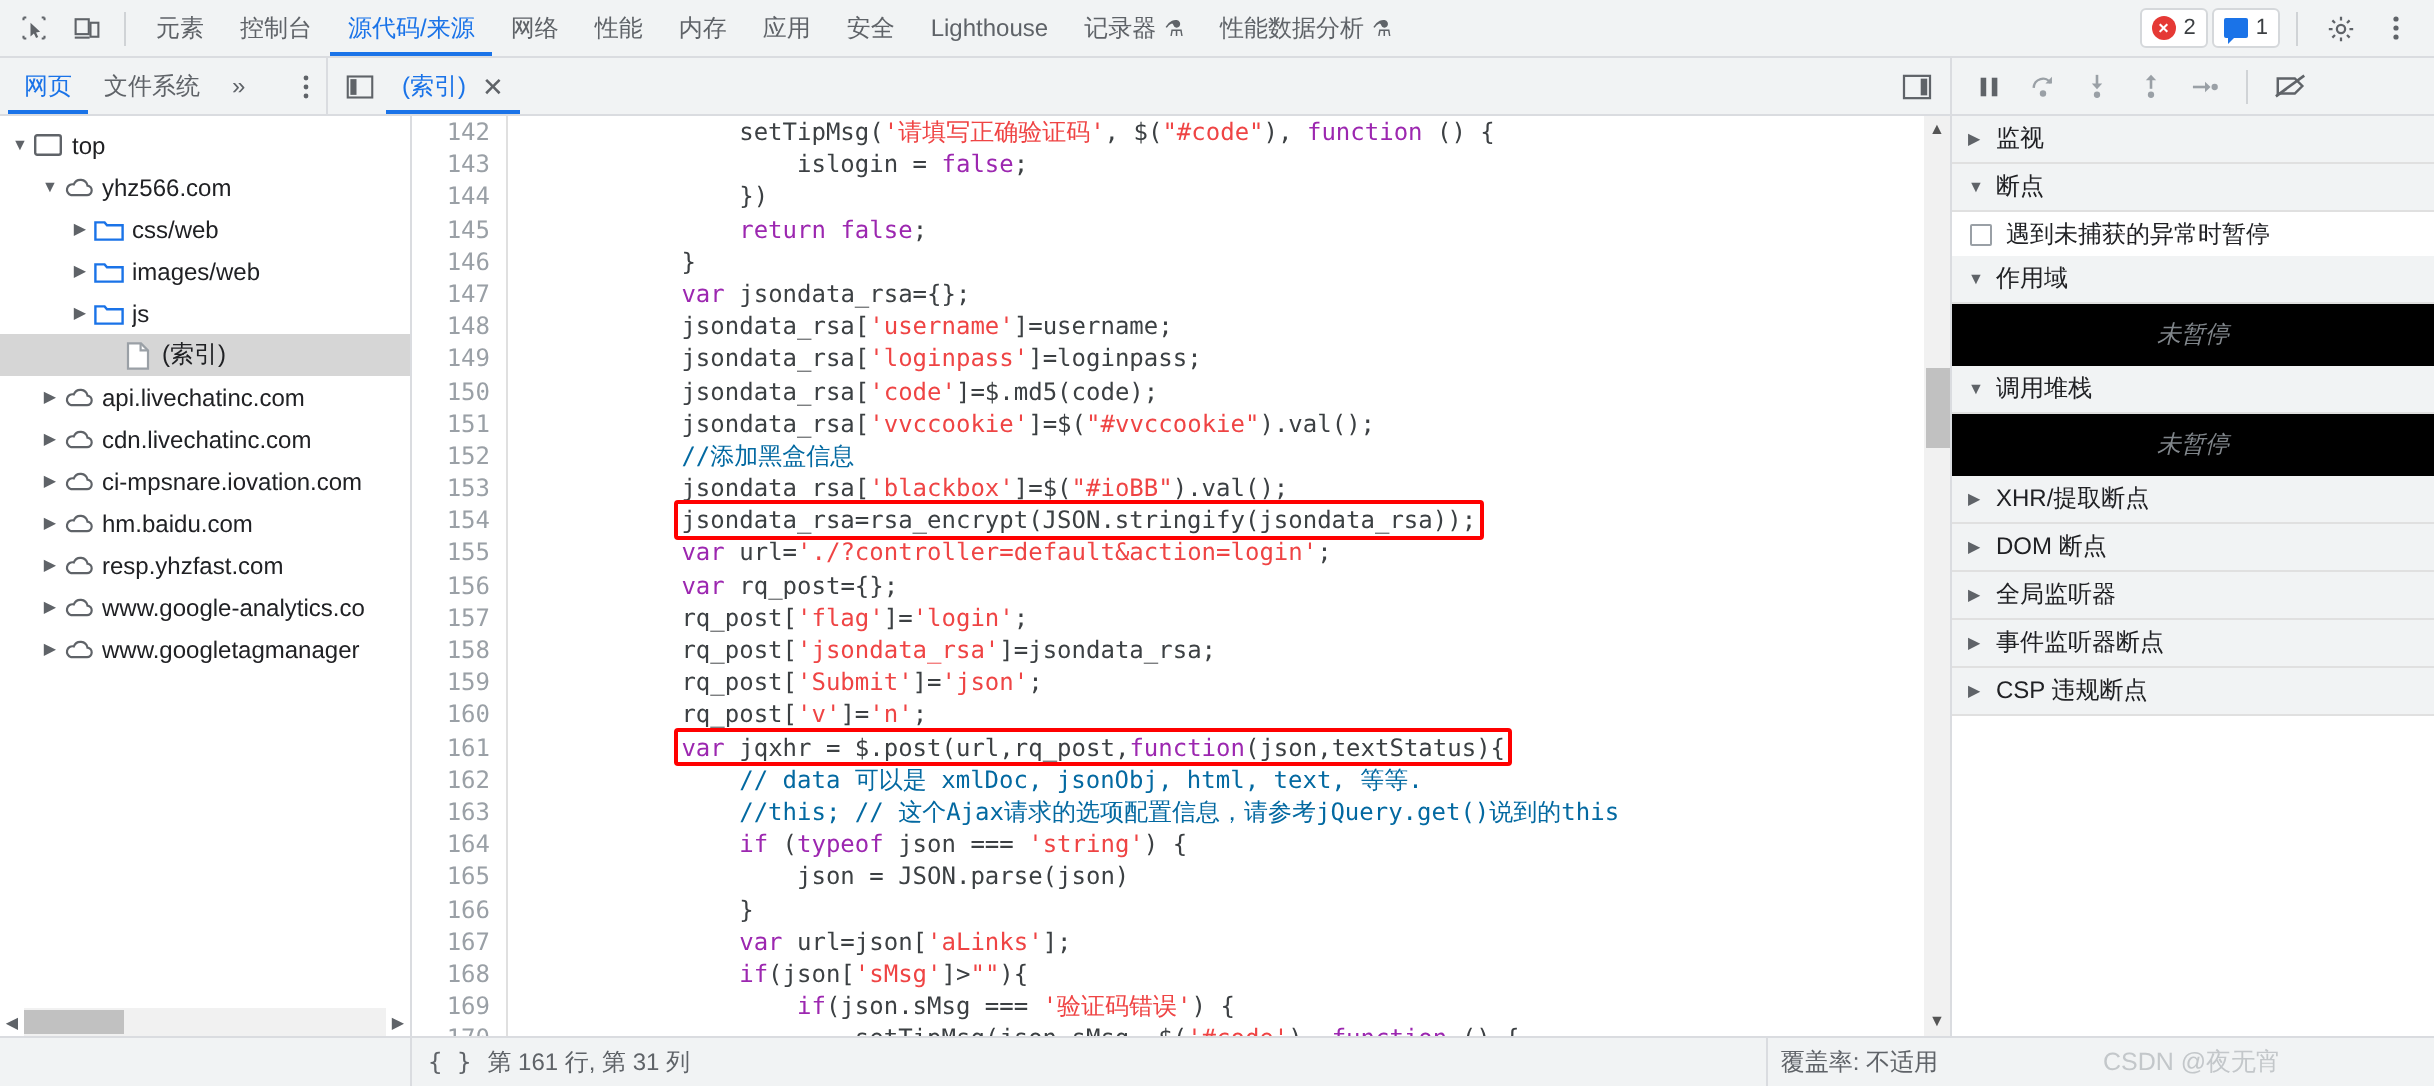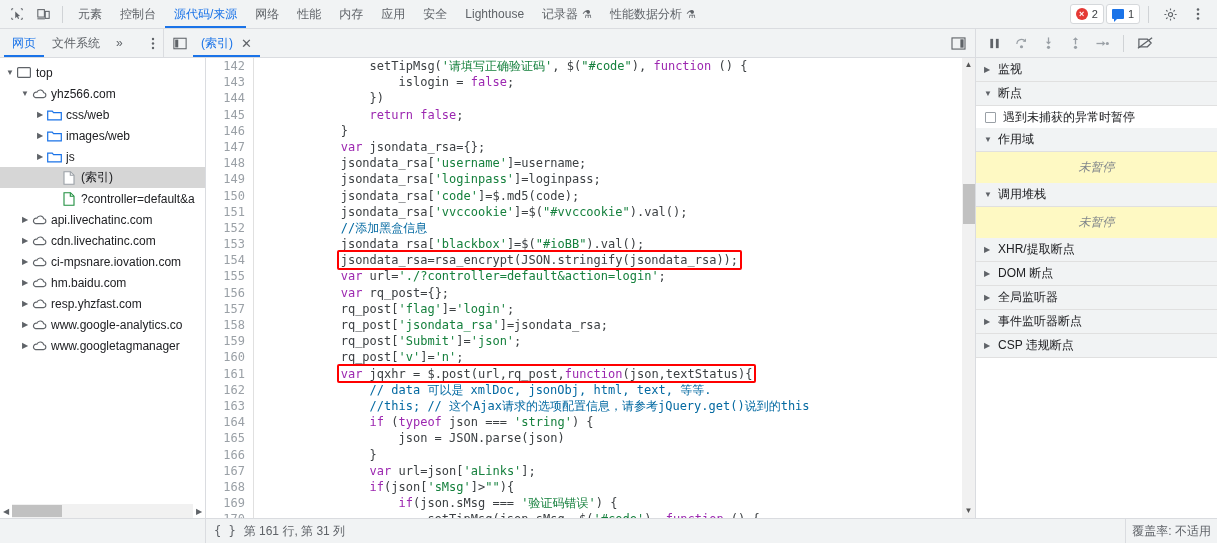--- a/index.html
+++ b/index.html
@@ -129,21 +129,21 @@
     color:#9aa0a6; font-family:"DejaVu Sans Mono", monospace; font-size:12px;
     background:#fff; border-right:1px solid #e0e0e0;
   }
   .code-lines {
     flex:1; position:relative; font-family:"DejaVu Sans Mono", monospace; font-size:12px;
     white-space:pre; overflow:hidden;
   }
   .ln { height: 16.2px; line-height:16.2px; }
   .gl { height:16.2px; line-height:16.2px; }
   .kw   { color:#9c27b0; }
-  .str  { color:#15803d; }
+  .str  { color:#ef4444; }
   .com  { color:#0369a1; }
 
   .hl-box {
     position:absolute; border:2px solid #ff0000; pointer-events:none;
     border-radius:2px;
   }
 
   
   .vscroll {
     width:14px; min-width:14px; background:#f1f1f1; position:relative;
@@ -162,21 +162,21 @@
   .dbg-btn { width:24px;height:22px;display:flex;align-items:center;justify-content:center;color:#5f6368;cursor:pointer;border-radius:3px;}
   .sect-head {
     height:24px; display:flex; align-items:center; gap:6px; padding-left:8px;
     background:#f1f3f4; border-bottom:1px solid #e0e0e0;
     font-size:12px; color:#202124; cursor:pointer;
   }
   .caret { font-size:8px; color:#5f6368; width:8px; }
   .dbg-body { background:#fff; }
   .cbrow { height:22px; display:flex; align-items:center; gap:7px; padding-left:9px; font-size:12px; color:#202124; cursor:pointer;}
   .cbox { width:11px; height:11px; border:1px solid #9aa0a6; background:#fff; border-radius:1px; }
-  .empty-note { text-align:center; font-style:italic; color:#80868b; font-size:12px; padding:7px 0; background:#fef9c3;}
+  .empty-note { text-align:center; font-style:italic; color:#80868b; font-size:12px; padding:7px 0; background:#000000;}
 
   
   .statusbar {
     height:25px; min-height:25px; display:flex; align-items:center;
     background:#f1f3f4; border-top:1px solid #dadce0; font-size:12px; color:#5f6368;
   }
   .sb-left { width:206px; min-width:206px; border-right:1px solid #dadce0; height:100%; }
   .sb-mid { flex:1; display:flex; align-items:center; gap:8px; padding-left:8px; height:100%;}
   .sb-coverage { padding:0 6px; height:100%; display:flex; align-items:center; border-left:1px solid #dadce0;}
   .sb-right { width:242px; min-width:242px; display:flex; align-items:center; justify-content:center; color:#bdc1c6; height:100%;}
@@ -401,30 +401,20 @@
           </div>
           <div class="tnode sel" style="padding-left: 49px;">
             <span class="tw"></span>
             <span class="t-ico">
               <svg width="12" height="14" viewBox="0 0 12 14">
                 <path d="M1 .7h6.5L11 4.2V13.3H1z" stroke="#9aa0a6" stroke-width="1.1" fill="#fff"></path>
                 <path d="M7.3 .8v3.4H10.8" stroke="#9aa0a6" stroke-width="1.1" fill="none"></path>
               </svg>
             </span>
             <span class="t-label">(索引)</span>
-          </div>
-          <div class="tnode" style="padding-left: 49px;">
-            <span class="tw"></span>
-            <span class="t-ico">
-              <svg width="12" height="14" viewBox="0 0 12 14">
-                <path d="M1 .7h6.5L11 4.2V13.3H1z" stroke="#1e8e3e" stroke-width="1.1" fill="#fff"></path>
-                <path d="M7.3 .8v3.4H10.8" stroke="#1e8e3e" stroke-width="1.1" fill="none"></path>
-              </svg>
-            </span>
-            <span class="t-label">?controller=default&amp;a</span>
           </div>
           <div class="tnode" style="padding-left: 19px;">
             <span class="tw">▶</span>
             <span class="t-ico">
               <svg width="15" height="11" viewBox="0 0 15 11">
                 <path d="M3.6 9.6h7.9a2.4 2.4 0 0 0 .25-4.78A3.6 3.6 0 0 0 4.9 4.2 2.75 2.75 0 0 0 3.6 9.6z" stroke="#5f6368" stroke-width="1.1" fill="none"></path>
               </svg>
             </span>
             <span class="t-label">api.livechatinc.com</span>
           </div>
@@ -582,14 +572,17 @@
     </div>
   </div>
 
   <div class="statusbar">
     <div class="sb-left"></div>
     <div class="sb-mid">
       <span class="braces">{&nbsp;}</span>
       <span>第 161 行, 第 31 列</span>
     </div>
     <div class="sb-coverage">覆盖率: 不适用</div>
+    <div class="sb-right">
+      <span class="watermark">CSDN @夜无宵</span>
+    </div>
   </div>
 </div>
 
 </body></html>

